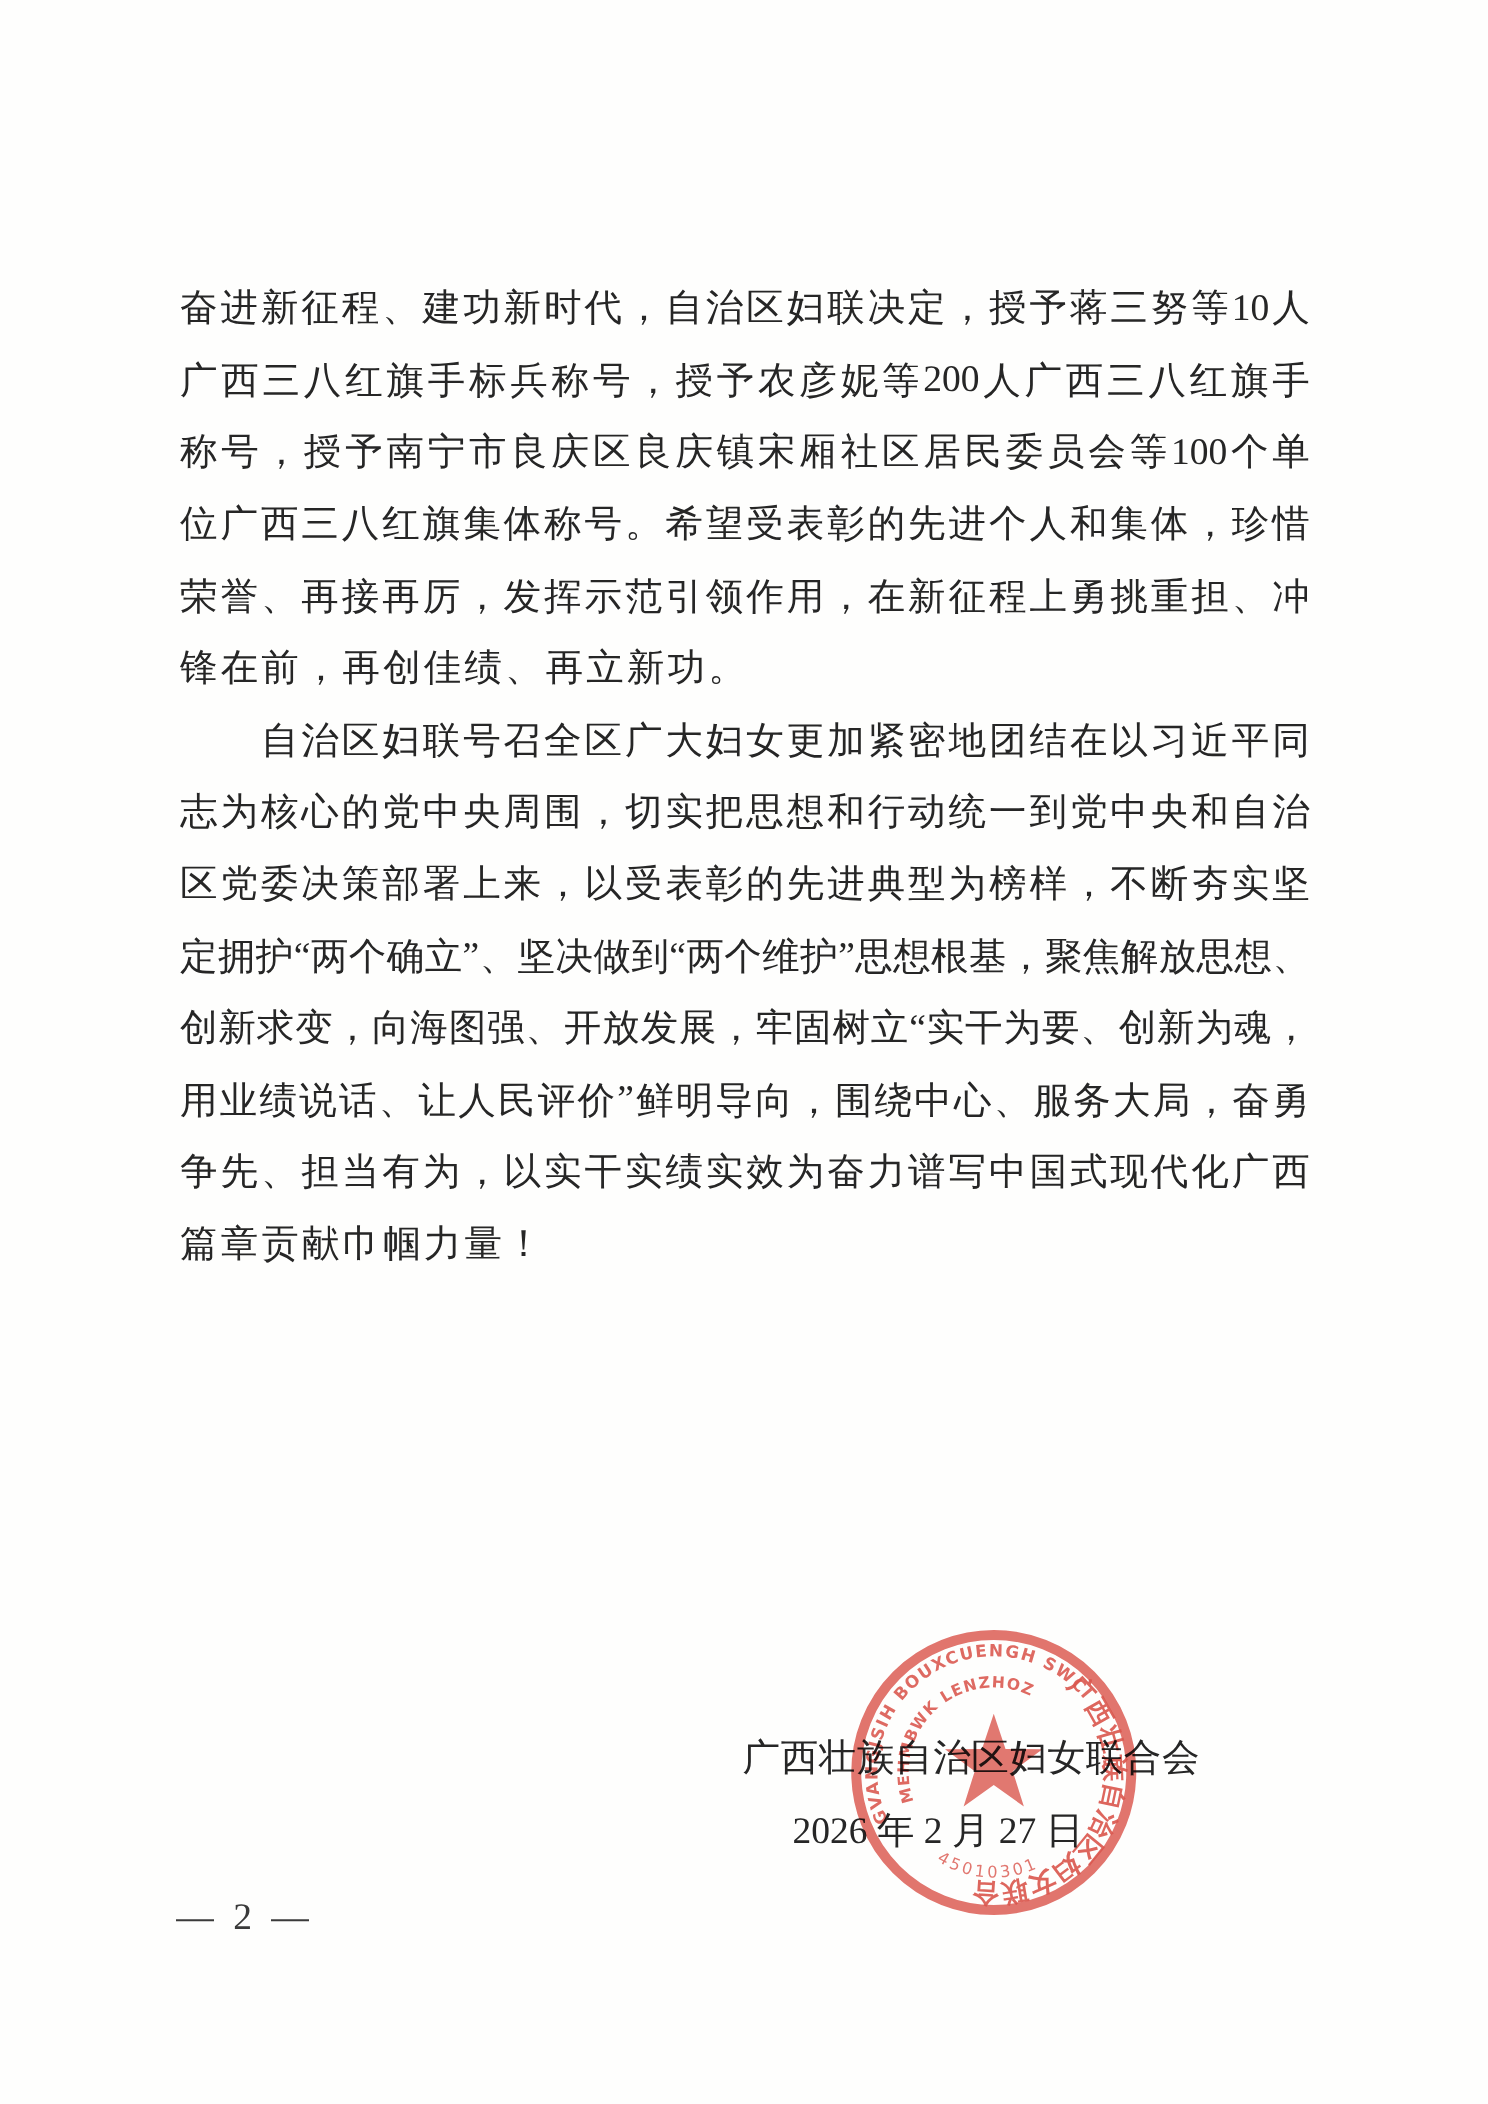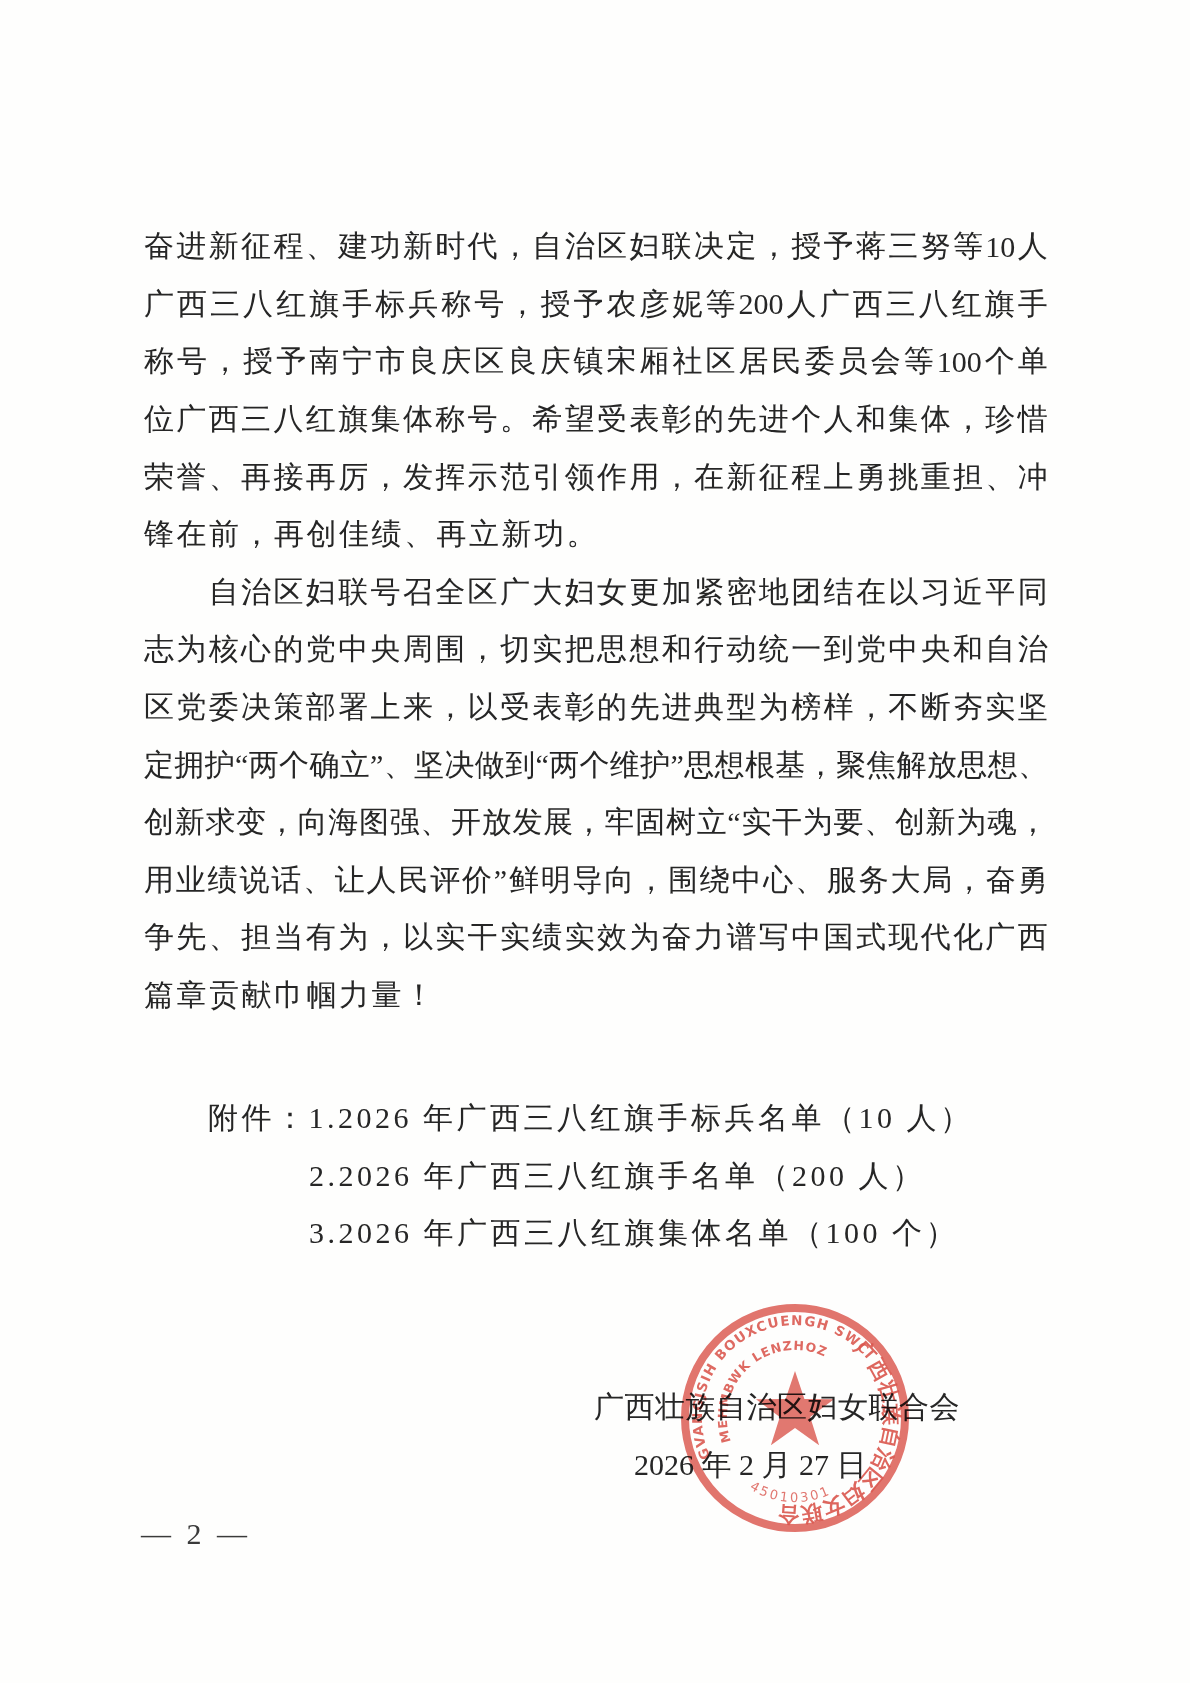--- a/index.html
+++ b/index.html
@@ -89,25 +89,20 @@
       <div class="doc-line"><span>　</span><span>　</span><span>自</span><span>治</span><span>区</span><span>妇</span><span>联</span><span>号</span><span>召</span><span>全</span><span>区</span><span>广</span><span>大</span><span>妇</span><span>女</span><span>更</span><span>加</span><span>紧</span><span>密</span><span>地</span><span>团</span><span>结</span><span>在</span><span>以</span><span>习</span><span>近</span><span>平</span><span>同</span></div>
       <div class="doc-line"><span>志</span><span>为</span><span>核</span><span>心</span><span>的</span><span>党</span><span>中</span><span>央</span><span>周</span><span>围</span><span>，</span><span>切</span><span>实</span><span>把</span><span>思</span><span>想</span><span>和</span><span>行</span><span>动</span><span>统</span><span>一</span><span>到</span><span>党</span><span>中</span><span>央</span><span>和</span><span>自</span><span>治</span></div>
       <div class="doc-line"><span>区</span><span>党</span><span>委</span><span>决</span><span>策</span><span>部</span><span>署</span><span>上</span><span>来</span><span>，</span><span>以</span><span>受</span><span>表</span><span>彰</span><span>的</span><span>先</span><span>进</span><span>典</span><span>型</span><span>为</span><span>榜</span><span>样</span><span>，</span><span>不</span><span>断</span><span>夯</span><span>实</span><span>坚</span></div>
       <div class="doc-line"><span>定</span><span>拥</span><span>护</span><span>“</span><span>两</span><span>个</span><span>确</span><span>立</span><span>”</span><span>、</span><span>坚</span><span>决</span><span>做</span><span>到</span><span>“</span><span>两</span><span>个</span><span>维</span><span>护</span><span>”</span><span>思</span><span>想</span><span>根</span><span>基</span><span>，</span><span>聚</span><span>焦</span><span>解</span><span>放</span><span>思</span><span>想</span><span>、</span></div>
       <div class="doc-line"><span>创</span><span>新</span><span>求</span><span>变</span><span>，</span><span>向</span><span>海</span><span>图</span><span>强</span><span>、</span><span>开</span><span>放</span><span>发</span><span>展</span><span>，</span><span>牢</span><span>固</span><span>树</span><span>立</span><span>“</span><span>实</span><span>干</span><span>为</span><span>要</span><span>、</span><span>创</span><span>新</span><span>为</span><span>魂</span><span>，</span></div>
       <div class="doc-line"><span>用</span><span>业</span><span>绩</span><span>说</span><span>话</span><span>、</span><span>让</span><span>人</span><span>民</span><span>评</span><span>价</span><span>”</span><span>鲜</span><span>明</span><span>导</span><span>向</span><span>，</span><span>围</span><span>绕</span><span>中</span><span>心</span><span>、</span><span>服</span><span>务</span><span>大</span><span>局</span><span>，</span><span>奋</span><span>勇</span></div>
       <div class="doc-line"><span>争</span><span>先</span><span>、</span><span>担</span><span>当</span><span>有</span><span>为</span><span>，</span><span>以</span><span>实</span><span>干</span><span>实</span><span>绩</span><span>实</span><span>效</span><span>为</span><span>奋</span><span>力</span><span>谱</span><span>写</span><span>中</span><span>国</span><span>式</span><span>现</span><span>代</span><span>化</span><span>广</span><span>西</span></div>
       <div class="doc-line line-last"><span>篇</span><span>章</span><span>贡</span><span>献</span><span>巾</span><span>帼</span><span>力</span><span>量</span><span>！</span></div>
     </div>
 
-  <div class="attachments">
-    <div class="att-row first"><span>附件：</span><span>1.2026 年广西三八红旗手标兵名单（10 人）</span></div>
-    <div class="att-row"><span>2.2026 年广西三八红旗手名单（200 人）</span></div>
-    <div class="att-row"><span>3.2026 年广西三八红旗集体名单（100 个）</span></div>
-  </div>
 
   <div class="sig-org">广西壮族自治区妇女联合会</div>
   <div class="sig-date">2026 年 2 月 27 日</div>
 
   <div class="page-num">— 2 —</div>
 
   <svg class="seal" viewBox="0 0 236 236" xmlns="http://www.w3.org/2000/svg">
     <defs>
       <path id="arcOuter" d="M 33.7 157.3 A 93 93 0 0 1 189.2 58.2"></path>
       <path id="arcInner" d="M 54.1 141.3 A 68 68 0 0 1 152 59.1"></path>

